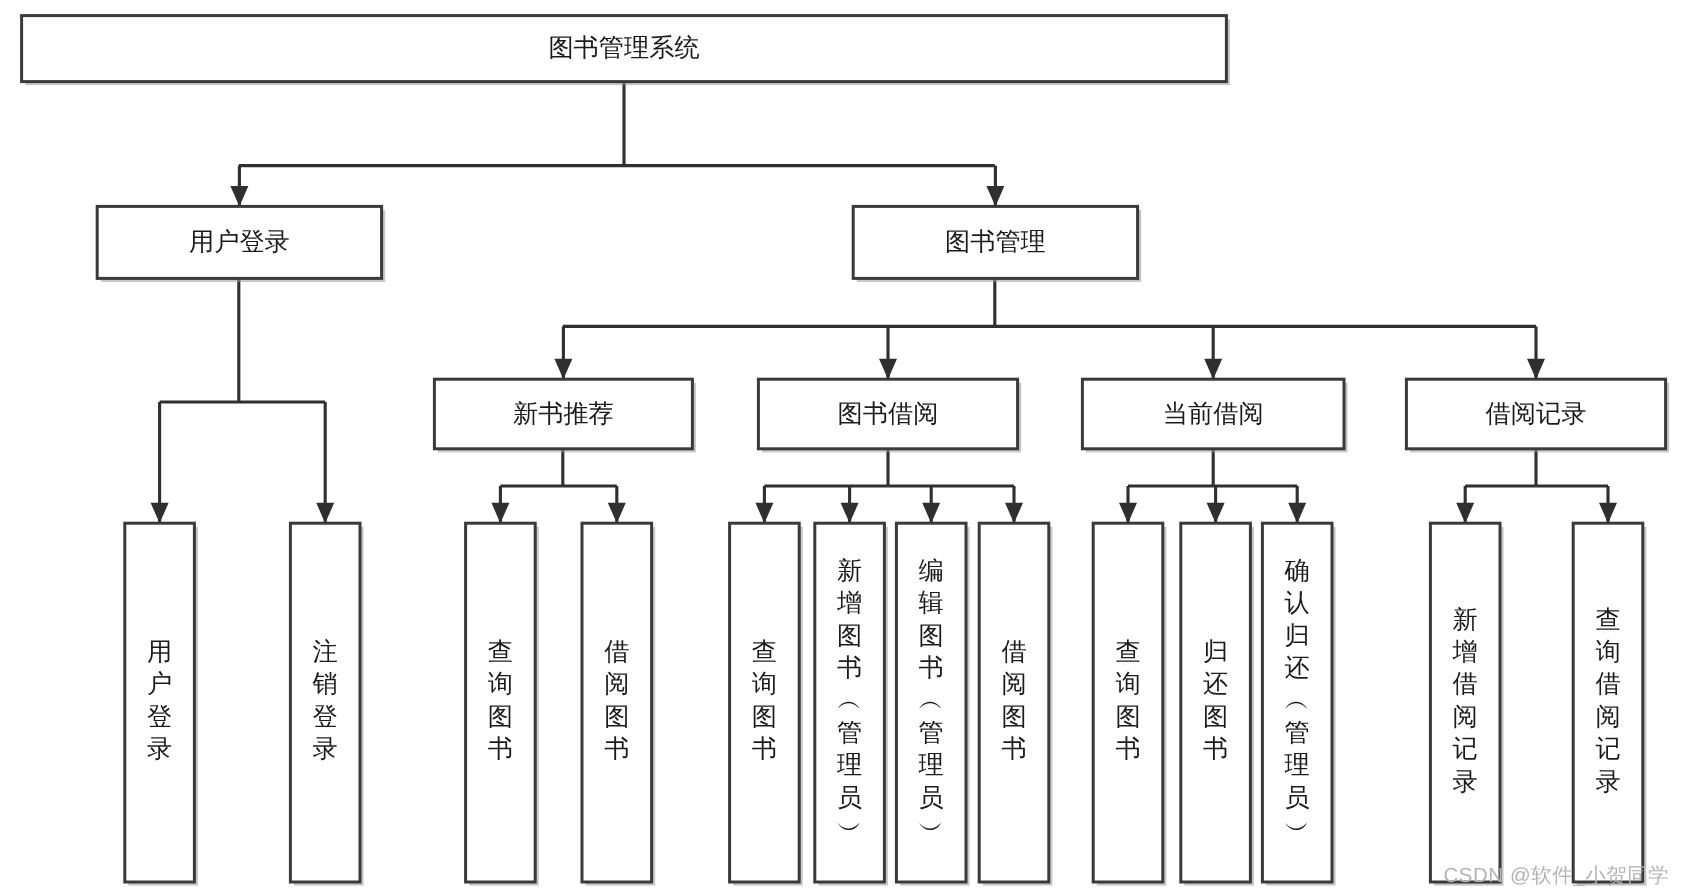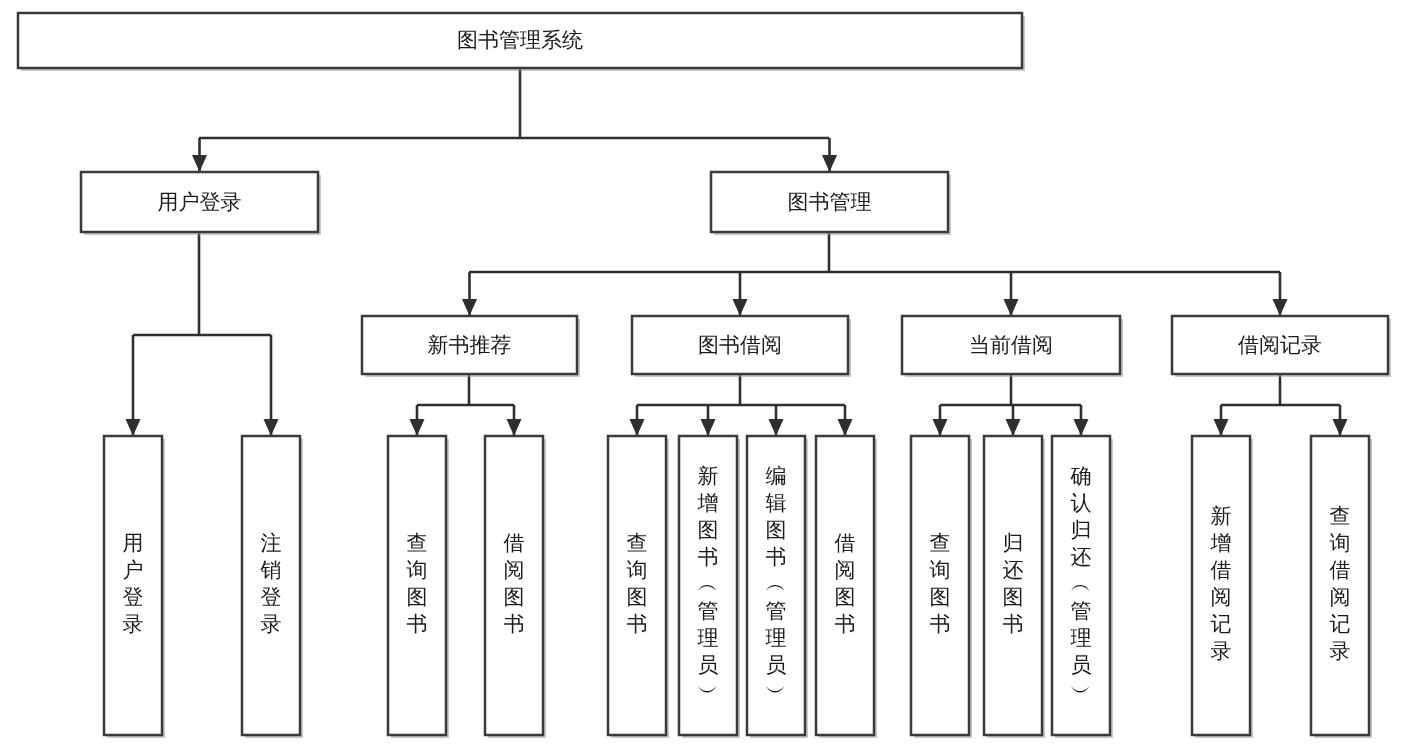--- a/index.html
+++ b/index.html
@@ -279,13 +279,14 @@
           <rect x="1192" y="436" width="58" height="299" class="node-box"></rect>
           <text x="1221" class="node-label-vertical" y="523"><tspan x="1221" dy="0">新</tspan><tspan x="1221" dy="27">增</tspan><tspan x="1221" dy="27">借</tspan><tspan x="1221" dy="27">阅</tspan><tspan x="1221" dy="27">记</tspan><tspan x="1221" dy="27">录</tspan></text>
         </g>
         <g>
           <rect x="1314" y="439" width="58" height="299" class="node-shadow"></rect>
           <rect x="1311" y="436" width="58" height="299" class="node-box"></rect>
           <text x="1340" class="node-label-vertical" y="523"><tspan x="1340" dy="0">查</tspan><tspan x="1340" dy="27">询</tspan><tspan x="1340" dy="27">借</tspan><tspan x="1340" dy="27">阅</tspan><tspan x="1340" dy="27">记</tspan><tspan x="1340" dy="27">录</tspan></text>
         </g>
       </g>
   </svg>
+  <div class="watermark">CSDN @软件_小贺同学</div>
 </div>
 
 </body></html>

